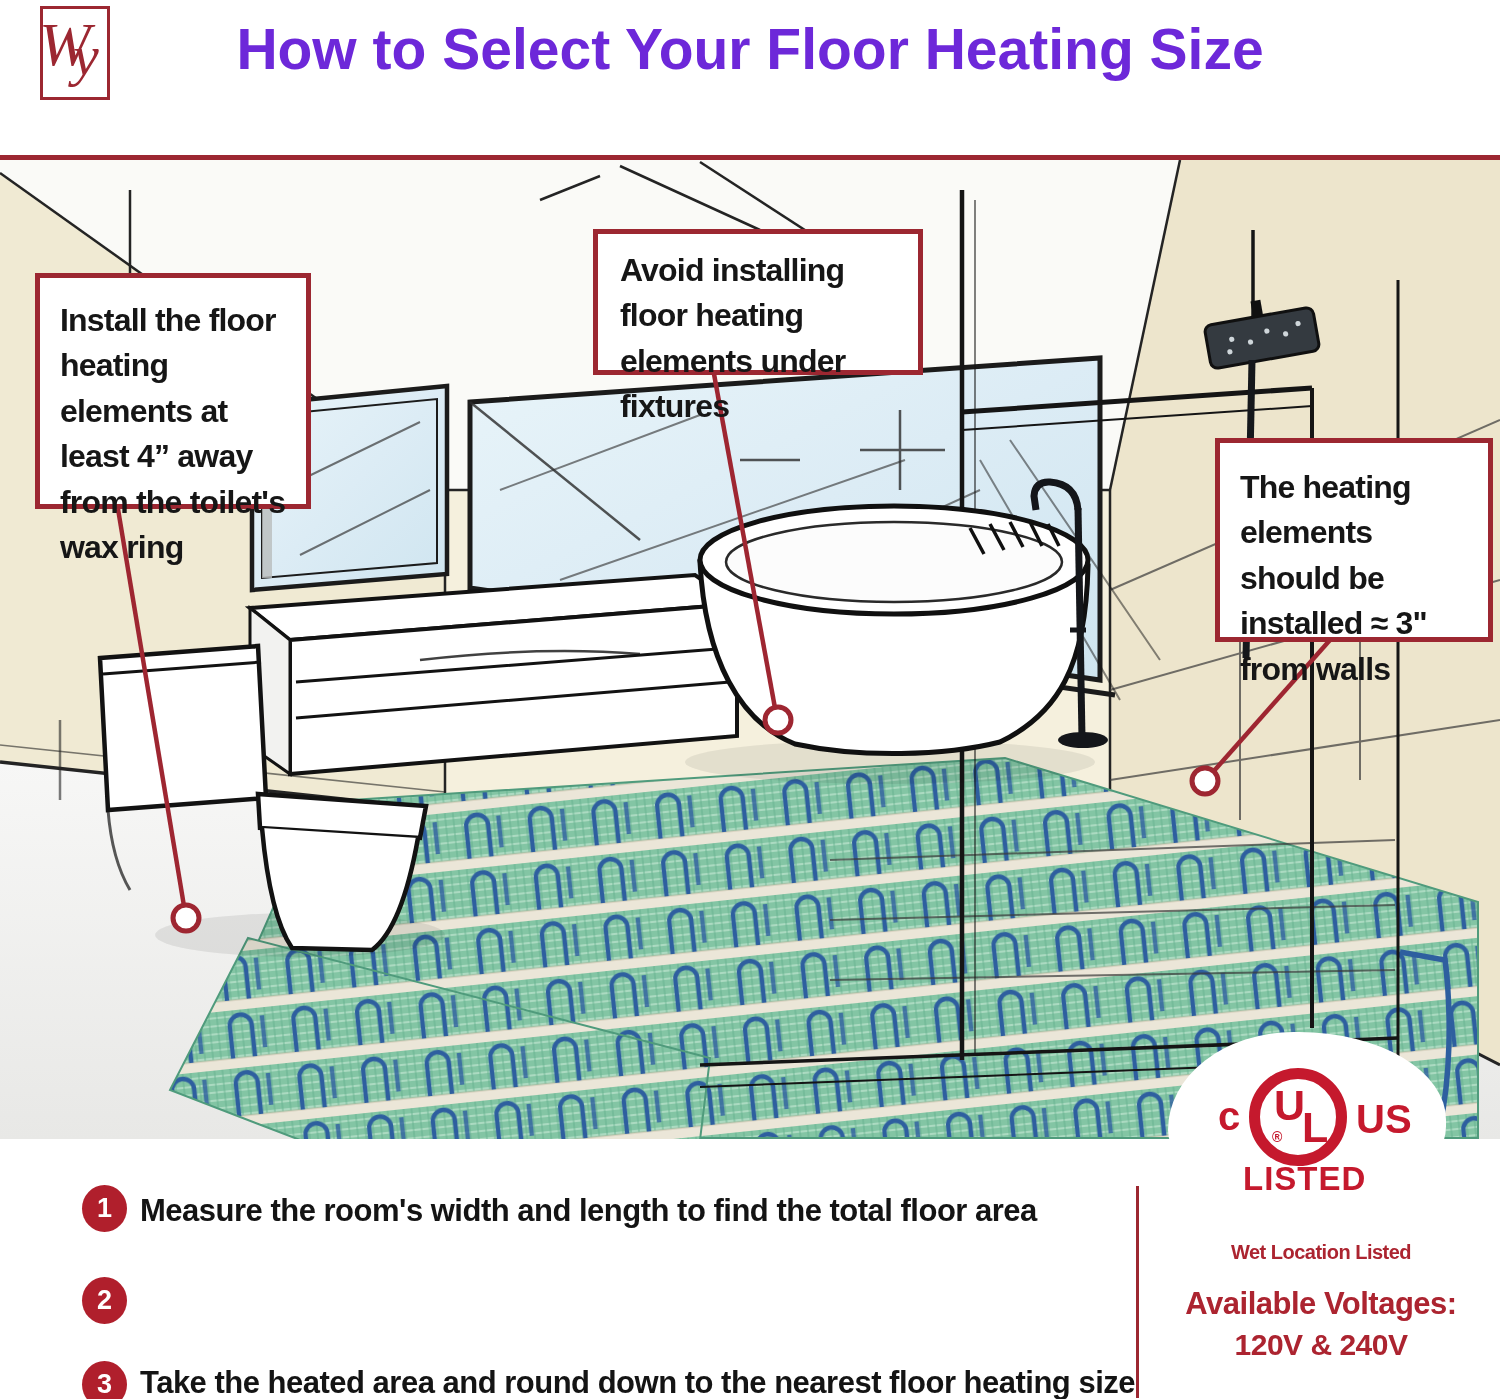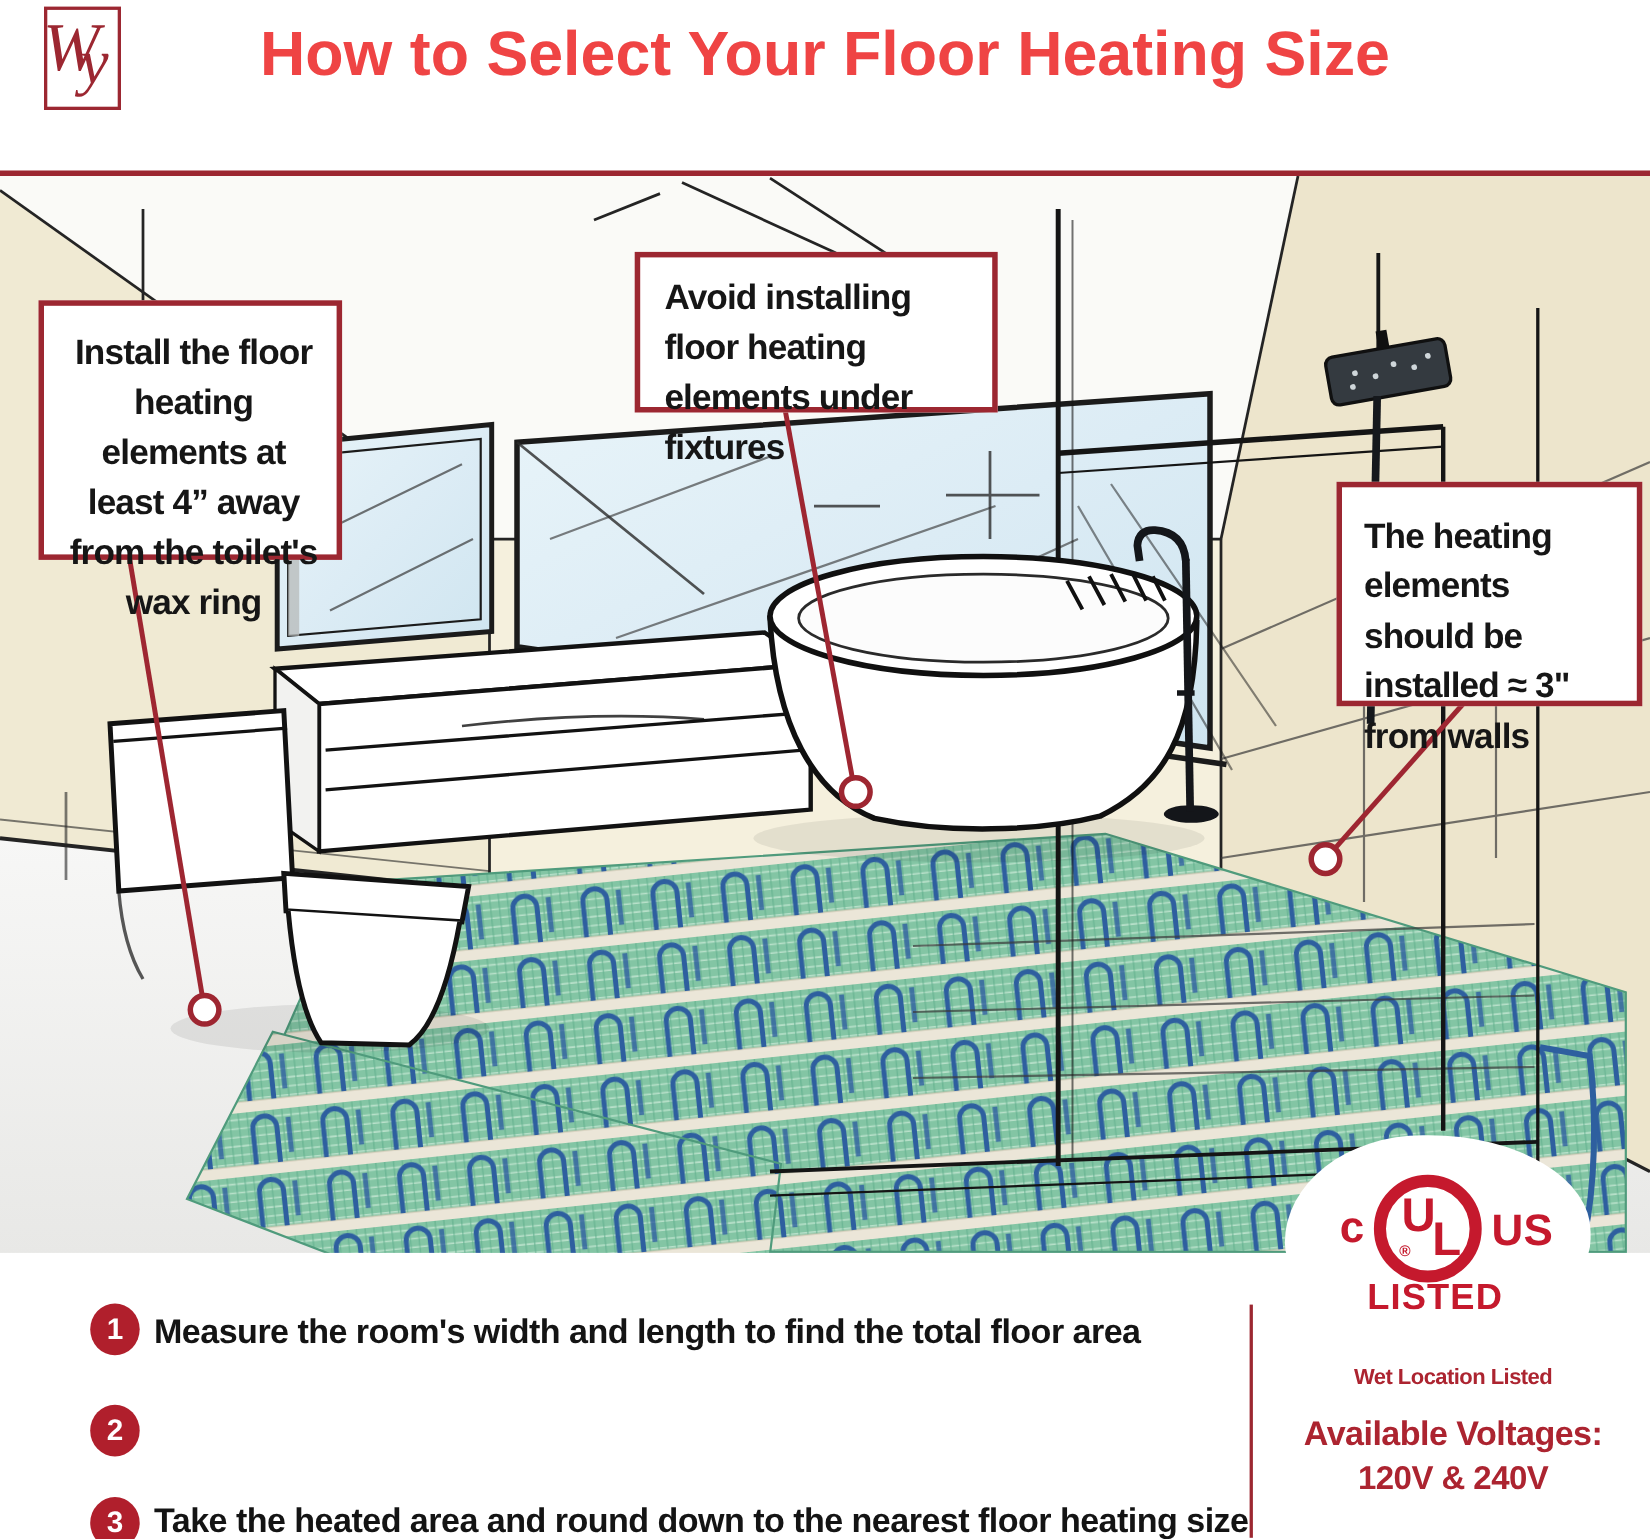--- a/index.html
+++ b/index.html
@@ -15,35 +15,35 @@
     border:3px solid #9c2731; overflow:visible;
   }
   .logo-w, .logo-y {
     position:absolute; font-family:"Liberation Serif","DejaVu Serif",serif;
     font-style:italic; color:#9c2731; line-height:1;
   }
   .logo-w { left:-4px; top:4px; font-size:62px; }
   .logo-y { left:30px; top:18px; font-size:58px; }
   .page-title {
     position:absolute; left:0; right:0; top:16px; text-align:center;
-    font-size:57px; font-weight:700; color:#ef4444; letter-spacing:0px;
+    font-size:57px; font-weight:700; color:#6d28d9; letter-spacing:0px;
   }
   
   .illustration {
     position:absolute; left:0; top:155px; width:1500px; height:980px;
     border-top:5px solid #9c2731; border-bottom:4px solid #9c2731; background:#faf9f5;
   }
   .scene { position:absolute; left:0; top:0; }
   .callout {
     position:absolute; background:#ffffff; border:5px solid #9c2731;
     color:#161616; font-size:32px; font-weight:600; line-height:1.42;
     letter-spacing:-0.8px; z-index:4;
   }
-  .callout-1 { left:35px;  top:113px; width:276px; height:236px; padding:20px 14px 10px 20px;text-align:center; }
-  .callout-2 { left:577px; top:69px;  width:330px; height:146px; padding:14px 22px 10px 22px; }
+  .callout-1 { left:35px;  top:113px; width:276px; height:236px; padding:20px 14px 10px 20px; }
+  .callout-2 { left:593px; top:69px;  width:330px; height:146px; padding:14px 22px 10px 22px; }
   .callout-3 { left:1215px;top:278px; width:278px; height:204px; padding:22px 12px 20px 20px; }
   
   .ul-blob {
     position:absolute; left:1168px; top:1032px; width:278px; height:172px;
     background:#ffffff; border-radius:46% 54% 48% 52% / 58% 52% 46% 44%; z-index:5;
   }
   .ul-mark { position:absolute; z-index:6; color:#c5192d; }
   .ul-ring {
     position:absolute; left:1249px; top:1068px; width:98px; height:98px;
     border:11px solid #c5192d; border-radius:50%; background:#ffffff; z-index:6;

